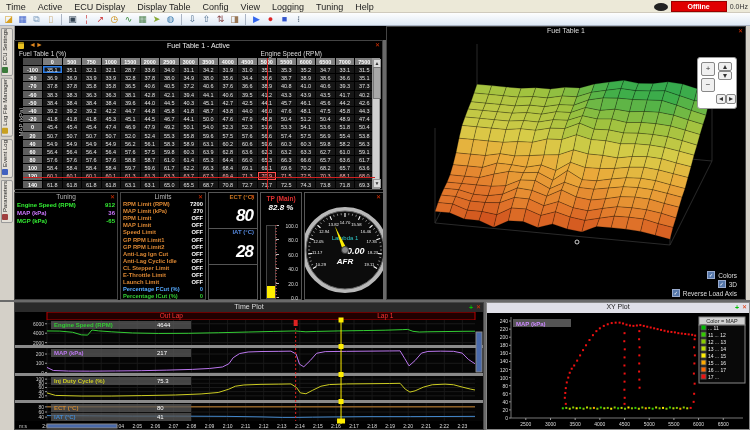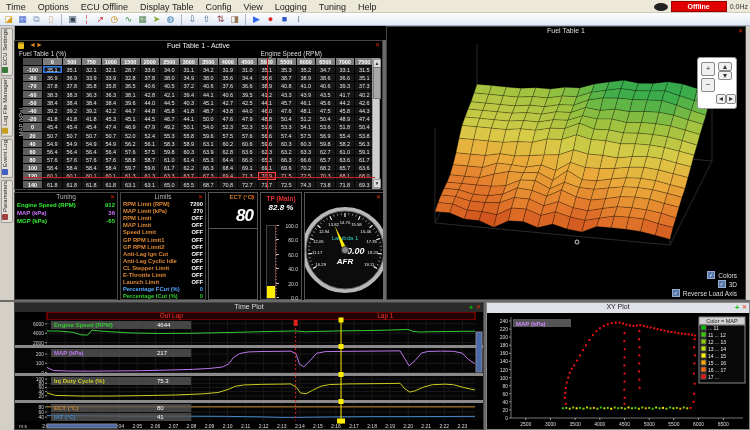--- a/index.html
+++ b/index.html
@@ -72,21 +72,21 @@
   #tp-title{background:#2a2a2a;}
   #xy-titlebar{position:absolute;left:0;top:0;right:0;height:10px;background:#e0e0e8;border-bottom:1px solid #888;
                text-align:center;font-size:7px;color:#222;}
   text{font-family:"Liberation Sans","DejaVu Sans",sans-serif;}
 </style>
 </head>
 <body>
 
 <div id="app">
   <div class="abs" id="menubar">
-    <span id="menu-items"><span class="menu-item">Time</span><span class="menu-item">Options</span><span class="menu-item">ECU Offline</span><span class="menu-item">Display Table</span><span class="menu-item">Config</span><span class="menu-item">View</span><span class="menu-item">Logging</span><span class="menu-item">Tuning</span><span class="menu-item">Help</span></span>
+    <span id="menu-items"><span class="menu-item">Time</span><span class="menu-item">Active</span><span class="menu-item">ECU Display</span><span class="menu-item">Display Table</span><span class="menu-item">Config</span><span class="menu-item">View</span><span class="menu-item">Logging</span><span class="menu-item">Tuning</span><span class="menu-item">Help</span></span>
     <span id="conn">
       <span id="conn-dot"></span>
       <span id="offline-badge">Offline</span>
       <span style="color:#333">0.0Hz</span>
     </span>
   </div>
   <div class="abs" id="toolbar">
       <span class="tb-icon" style="color: rgb(216, 160, 32);">◪</span>
       <span class="tb-icon" style="color: rgb(68, 102, 204);">▦</span>
       <span class="tb-icon" style="color: rgb(119, 153, 187);">⧉</span>
@@ -535,20 +535,24 @@
         <span style="color: rgb(51, 204, 51);">Percentage ICut (%)</span>
         <span style="color: rgb(51, 204, 51);">0</span>
       </div>
     </div>
 
   <div class="panel" id="digital-panel" style="left:208px;top:192px;width:50px;height:108px;border-color:#555;">
     <span class="closex" style="right:2px;">✕</span>
   <div class="dcell" style="top: 0px; height: 35.3px;">
         <div class="dlabel" style="color: rgb(204, 119, 34);">ECT (°C)</div>
         <div class="dvalue">80</div>
+      </div>
+      <div class="dcell" style="top: 35.3px; height: 35.3px;">
+        <div class="dlabel" style="color: rgb(85, 136, 221);">IAT (°C)</div>
+        <div class="dvalue">28</div>
       </div>
     </div>
 
   <div class="panel" id="bar-panel" style="left:260px;top:192px;width:42px;height:108px;border-color:#555;">
     <div id="bar-label">TP (Main)</div>
     <div id="bar-value">82.8 %</div>
     <div id="bar-track">
       <div id="bar-fill" style="height: 17.2%;"></div>
     </div>
   <div class="bar-tick" style="top: 32px;"></div>

